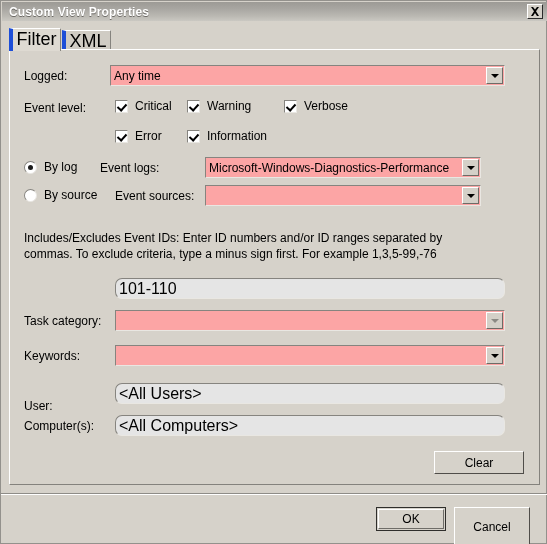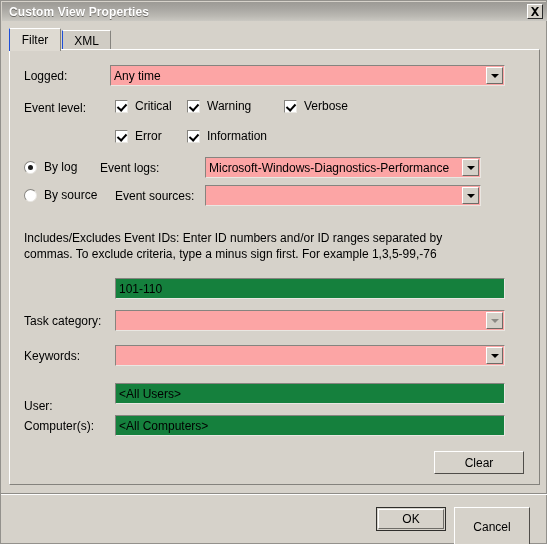--- a/index.html
+++ b/index.html
@@ -75,26 +75,25 @@
     height: 22px;
     width: 531px;
   }
   .tab {
     position: absolute;
     top: 2px;
     height: 20px;
     box-sizing: border-box;
     background: #d0ccc4;
     border-top: 1px solid #ffffff;
-    border-left: 1px solid #1d4ed8;
+    border-left: 4px solid #1d4ed8;
     border-right: 1px solid #85837e;
     display: flex;
-    align-items: center;
     justify-content: center;
-    font-size: 12px;
+    font-size: 18px;
     cursor: default;
   }
   .tab.active {
     top: 0;
     height: 23px;
     background: #dedad2;
     z-index: 3;
     border-bottom: none;
   }
   #tab-filter { left: 0; width: 52px; }
@@ -128,34 +127,35 @@
     position: absolute;
     font-size: 12px;
     color: #000;
     white-space: nowrap;
   }
 
   
   .field {
     position: absolute;
     box-sizing: border-box;
-    background: #15803d;
+    background: #e5e5e5;
     border-top: 1px solid #86847f;
     border-left: 1px solid #86847f;
     border-right: 1px solid #e9e7e2;
     border-bottom: 1px solid #e9e7e2;
     font-family: "Liberation Sans", sans-serif;
-    font-size: 12px;
+    font-size: 16px;
     color: #000;
     padding: 0 0 0 3px;
     display: flex;
     align-items: center;
     overflow: hidden;
     white-space: nowrap;
     cursor: text;
+    border-radius: 7px;
   }
 
   
   .combo {
     position: absolute;
     box-sizing: border-box;
     background: #fca5a5;
     border-top: 1px solid #86847f;
     border-left: 1px solid #86847f;
     border-right: 1px solid #e9e7e2;

